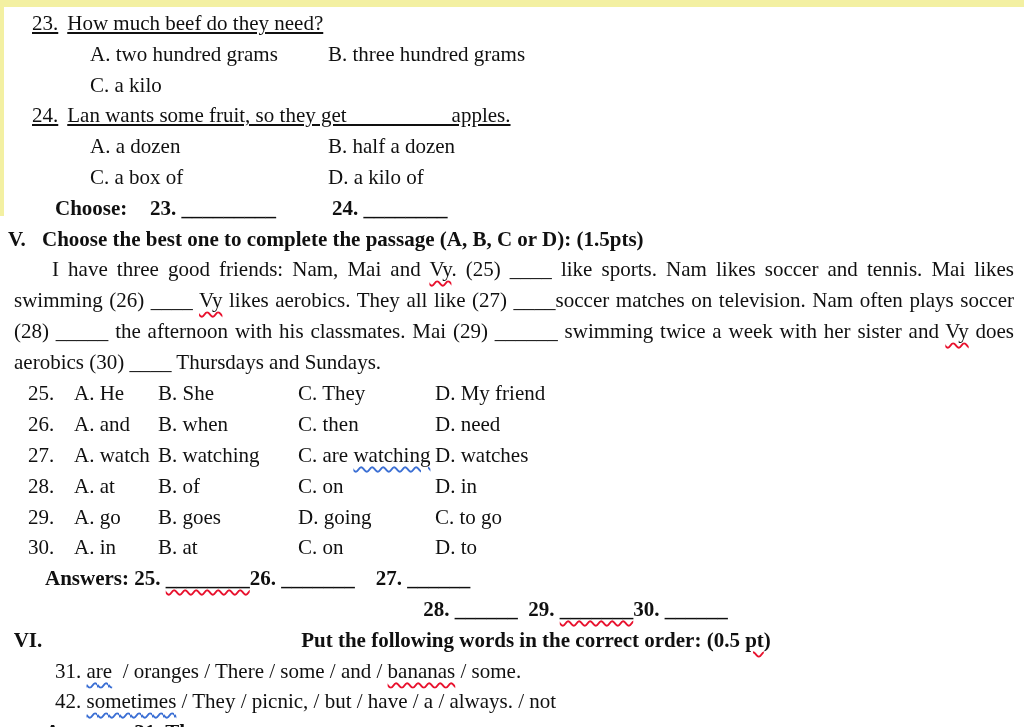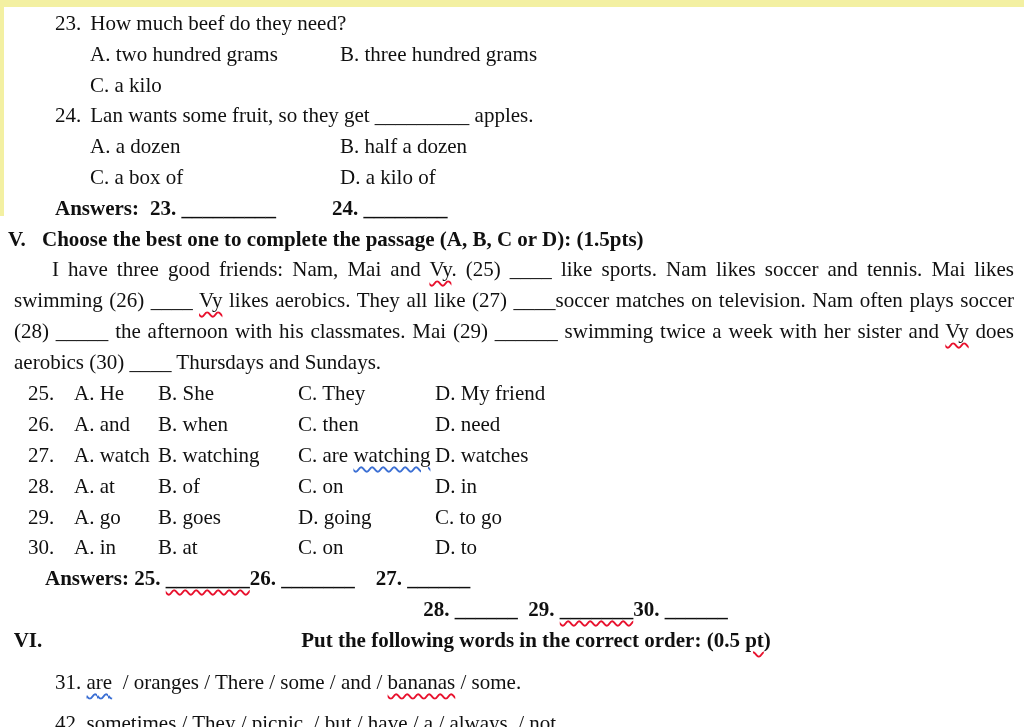--- a/index.html
+++ b/index.html
@@ -11,32 +11,32 @@
     color:var(--text,#101010);
     font-family:"Liberation Serif","DejaVu Serif",serif;
     font-size:21px;
   }
   .edge-top { position:absolute; top:0; left:0; width:100%; height:7px; background:var(--edge,#f3f0a2); }
   .edge-left { position:absolute; top:0; left:0; width:4px; height:216px; background:var(--edge,#f3f0a2); }
   .content { padding-top:8px; }
   .row { line-height:30.8px; white-space:nowrap; }
   .bold { font-weight:700; }
   .pre { white-space:pre; }
-  .qtitle { margin-left:55px; }
+  .qtitle { margin-left:32px;text-decoration:underline; }
   .qnum { margin-right:9px; }
-  .optgrid2 { display:grid; grid-template-columns:238px auto; margin-left:90px;gap:12px; }
+  .optgrid2 { display:grid; grid-template-columns:238px auto; margin-left:90px; }
   .ans4grid { display:grid; grid-template-columns:95px 182px auto; margin-left:55px; }
   .headgrid { display:grid; grid-template-columns:34px auto; margin-left:8px; }
   .headgrid.vi { grid-template-columns:40px auto;text-align:center; }
   .passage { margin:0 10px 0 14px; text-align:justify; text-indent:38px; line-height:31px; }
   .vrow { display:grid; grid-template-columns:46px 84px 140px 137px auto; margin-left:28px; }
   .vrow > span { white-space:nowrap; }
   .ansv1 { margin-left:45px; }
   .ansv2 { margin-left:127px;text-align:center; }
-  .itemline { margin-left:55px;margin-top:11px; }
+  .itemline { margin-left:55px; }
   .ansbottom { margin-left:45px; }
   .u-red {
     text-decoration-line:underline; text-decoration-style:wavy;
     text-decoration-color:var(--red,#e8112d);
     text-decoration-thickness:1.6px; text-underline-offset:4px;
   }
   .u-blue {
     text-decoration-line:underline; text-decoration-style:wavy;
     text-decoration-color:var(--blue,#3b6fd4);
     text-decoration-thickness:1.6px; text-underline-offset:4px;
@@ -68,21 +68,21 @@
     <div class="row optgrid2">
       <span>A. a dozen</span>
       <span>B. half a dozen</span>
     </div>
     <div class="row optgrid2">
       <span>C. a box of</span>
       <span>D. a kilo of</span>
     </div>
 
     <div class="row ans4grid bold">
-      <span>Answers:</span>
+      <span>Choose:</span>
       <span>23. _________</span>
       <span>24. ________</span>
     </div>
 
     <div class="row headgrid bold">
       <span>V.</span>
       <span>Choose the best one to complete the passage (A, B, C or D): (1.5pts)</span>
     </div>
 
     <p class="passage"><span>I have three good friends: Nam, Mai and </span><span class="u-red">Vy</span><span>. (25) ____ like sports. Nam likes soccer and tennis. Mai likes swimming (26) ____ </span><span class="u-red">Vy</span><span> likes aerobics. They all like (27) ____soccer matches on television. Nam often plays soccer (28) _____ the afternoon with his classmates. Mai (29) ______ swimming twice a week with her sister and </span><span class="u-red">Vy</span><span> does aerobics (30) ____ Thursdays and Sundays.</span></p>

